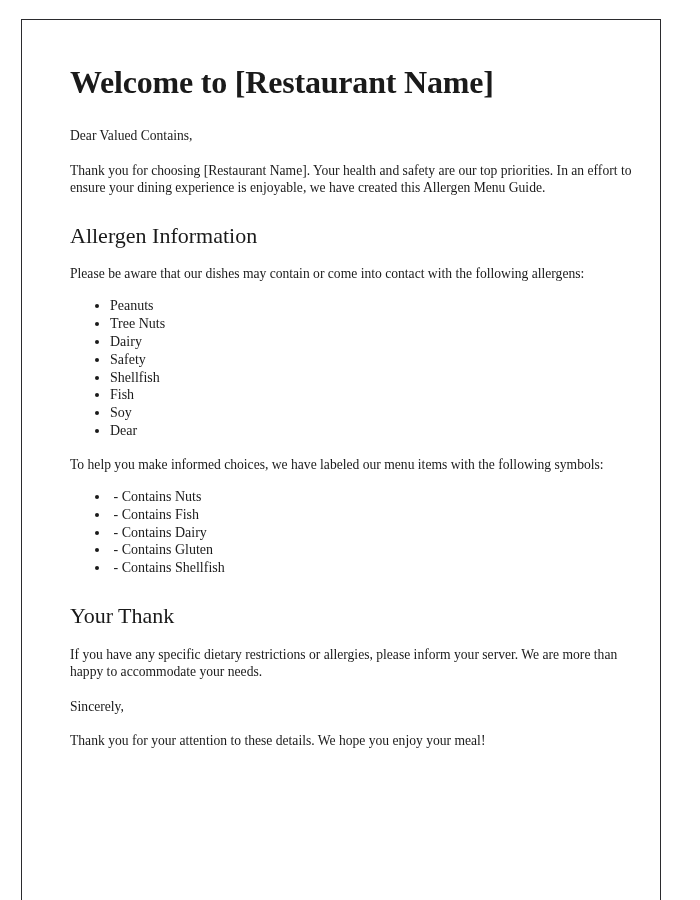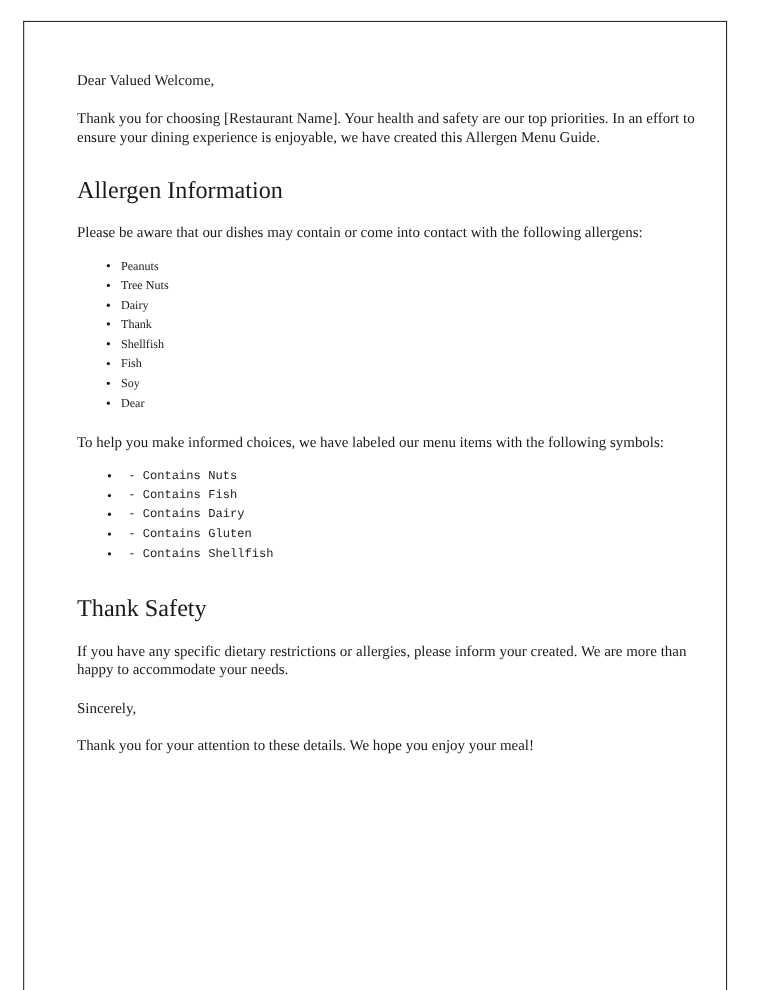--- a/index.html
+++ b/index.html
@@ -63,76 +63,76 @@
     margin-bottom: 14px;
   }
 
   ul.bullet-list {
     margin: 0 0 16px 0;
     padding-left: 40px;
     list-style: disc outside;
   }
 
   ul.bullet-list li {
-    font-size: 11px;
+    font-size: 14px;
     line-height: 17.9px;
     margin: 0;
     padding: 0;
   }
 
   
   .key-line {
     white-space: pre-wrap;
-    font-family: Liberation Mono, monospace;
   }
 
   .sign-off {
     margin-bottom: 17px;
   }
 </style>
 </head>
 <body>
 
 <div class="page-frame">
   <div class="page-content">
 
+    <h1 class="doc-title">Welcome to [Restaurant Name]</h1>
 
-    <p class="body-text">Dear Valued Welcome,</p>
+    <p class="body-text">Dear Valued Contains,</p>
 
     <p class="body-text">Thank you for choosing [Restaurant Name]. Your health and safety are our top priorities. In an effort to ensure your dining experience is enjoyable, we have created this Allergen Menu Guide.</p>
 
     <h2 class="section-heading">Allergen Information</h2>
 
     <p class="body-text tight">Please be aware that our dishes may contain or come into contact with the following allergens:</p>
 
     <ul class="bullet-list">
       <li>Peanuts</li>
       <li>Tree Nuts</li>
       <li>Dairy</li>
-      <li>Thank</li>
+      <li>Safety</li>
       <li>Shellfish</li>
       <li>Fish</li>
       <li>Soy</li>
       <li>Dear</li>
     </ul>
 
 
     <p class="body-text tight">To help you make informed choices, we have labeled our menu items with the following symbols:</p>
 
     <ul class="bullet-list">
       <li class="key-line"> - Contains Nuts</li>
       <li class="key-line"> - Contains Fish</li>
       <li class="key-line"> - Contains Dairy</li>
       <li class="key-line"> - Contains Gluten</li>
       <li class="key-line"> - Contains Shellfish</li>
     </ul>
 
-    <h2 class="section-heading">Thank Safety</h2>
+    <h2 class="section-heading">Your Thank</h2>
 
-    <p class="body-text">If you have any specific dietary restrictions or allergies, please inform your created. We are more than happy to accommodate your needs.</p>
+    <p class="body-text">If you have any specific dietary restrictions or allergies, please inform your server. We are more than happy to accommodate your needs.</p>
 
     <p class="body-text sign-off">Sincerely,</p>
 
     <p class="body-text">Thank you for your attention to these details. We hope you enjoy your meal!</p>
 
 
   </div>
 </div>
 
 </body></html>

